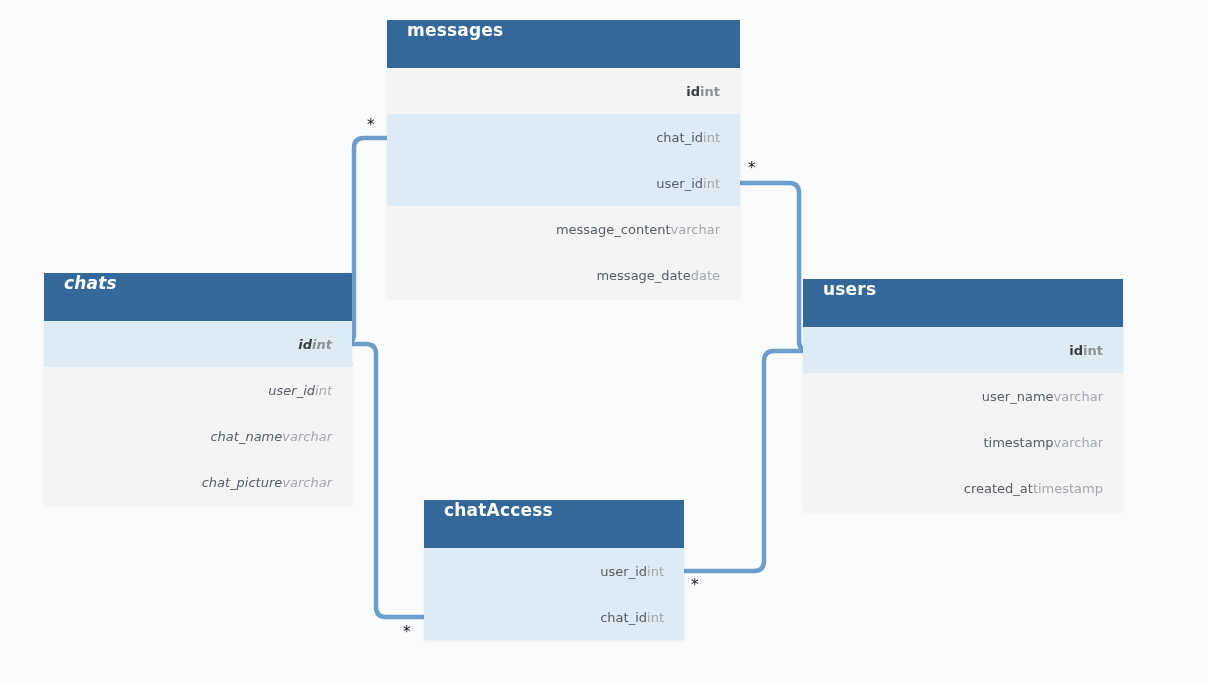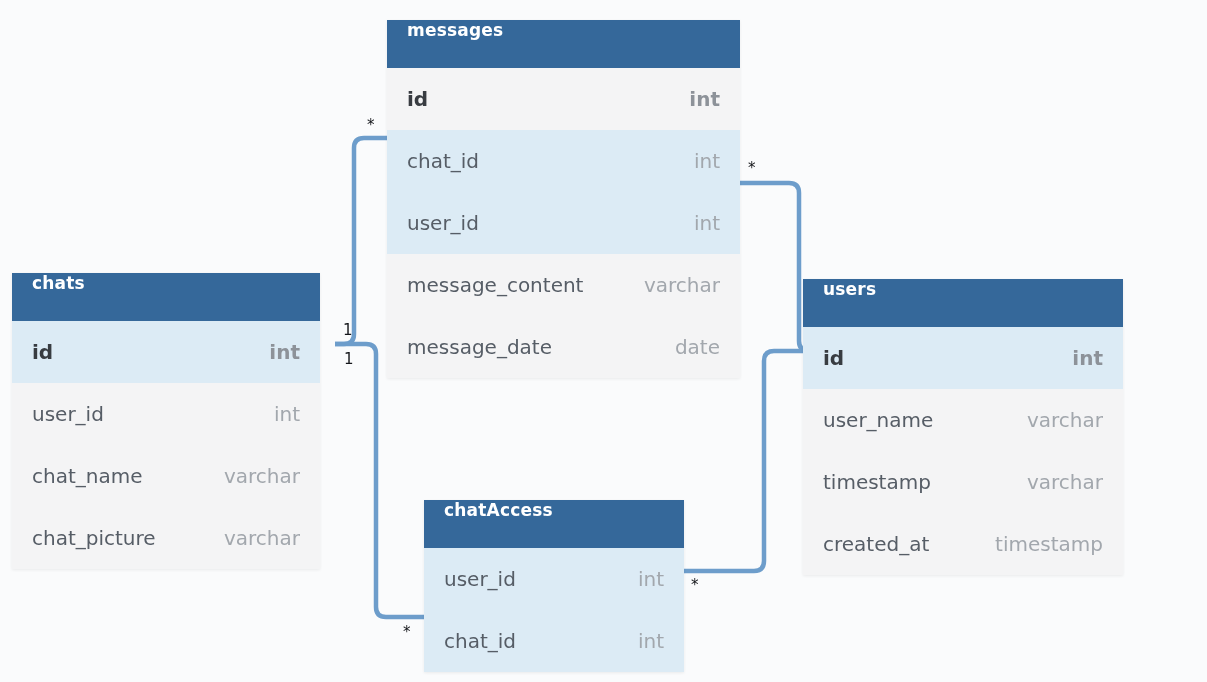--- a/index.html
+++ b/index.html
@@ -48,28 +48,28 @@
     align-items: flex-start;
     padding: 0 20px;
     box-sizing: border-box;
   }
   .table-title {
     font-size: 17px;
     font-weight: bold;
     letter-spacing: 0.2px;
   }
   .table-row {
-    height: 62px;
+    height: 46px;
     display: flex;
     align-items: center;
-    justify-content: space-between;
+    justify-content: flex-end;
     padding: 0 20px;
     box-sizing: border-box;
     background: var(--row-bg, #f4f4f5);
-    font-size: 20px;
+    font-size: 13px;
   }
   .table-row.highlight {
     background: var(--row-highlight-bg, #dcebf5);
   }
   .col-name {
     color: var(--name-color, #565d66);
   }
   .col-type {
     color: var(--type-color, #a2a7ad);
   }
@@ -120,21 +120,21 @@
         <div class="table-row">
     <span class="col-name">message_content</span>
     <span class="col-type">varchar</span>
   </div>
         <div class="table-row">
     <span class="col-name">message_date</span>
     <span class="col-type">date</span>
   </div>
       </div>
   </div>
-    <div class="table-card" style="left: 12px; top: 273px; width: 308px;">
+    <div class="table-card" style="left: 44px; top: 273px; width: 308px; font-style: italic;">
     <div class="table-header">
       <span class="table-title">chats</span>
     </div>
     <div class="table-rows">
         <div class="table-row highlight pk">
     <span class="col-name">id</span>
     <span class="col-type">int</span>
   </div>
         <div class="table-row">
     <span class="col-name">user_id</span>

